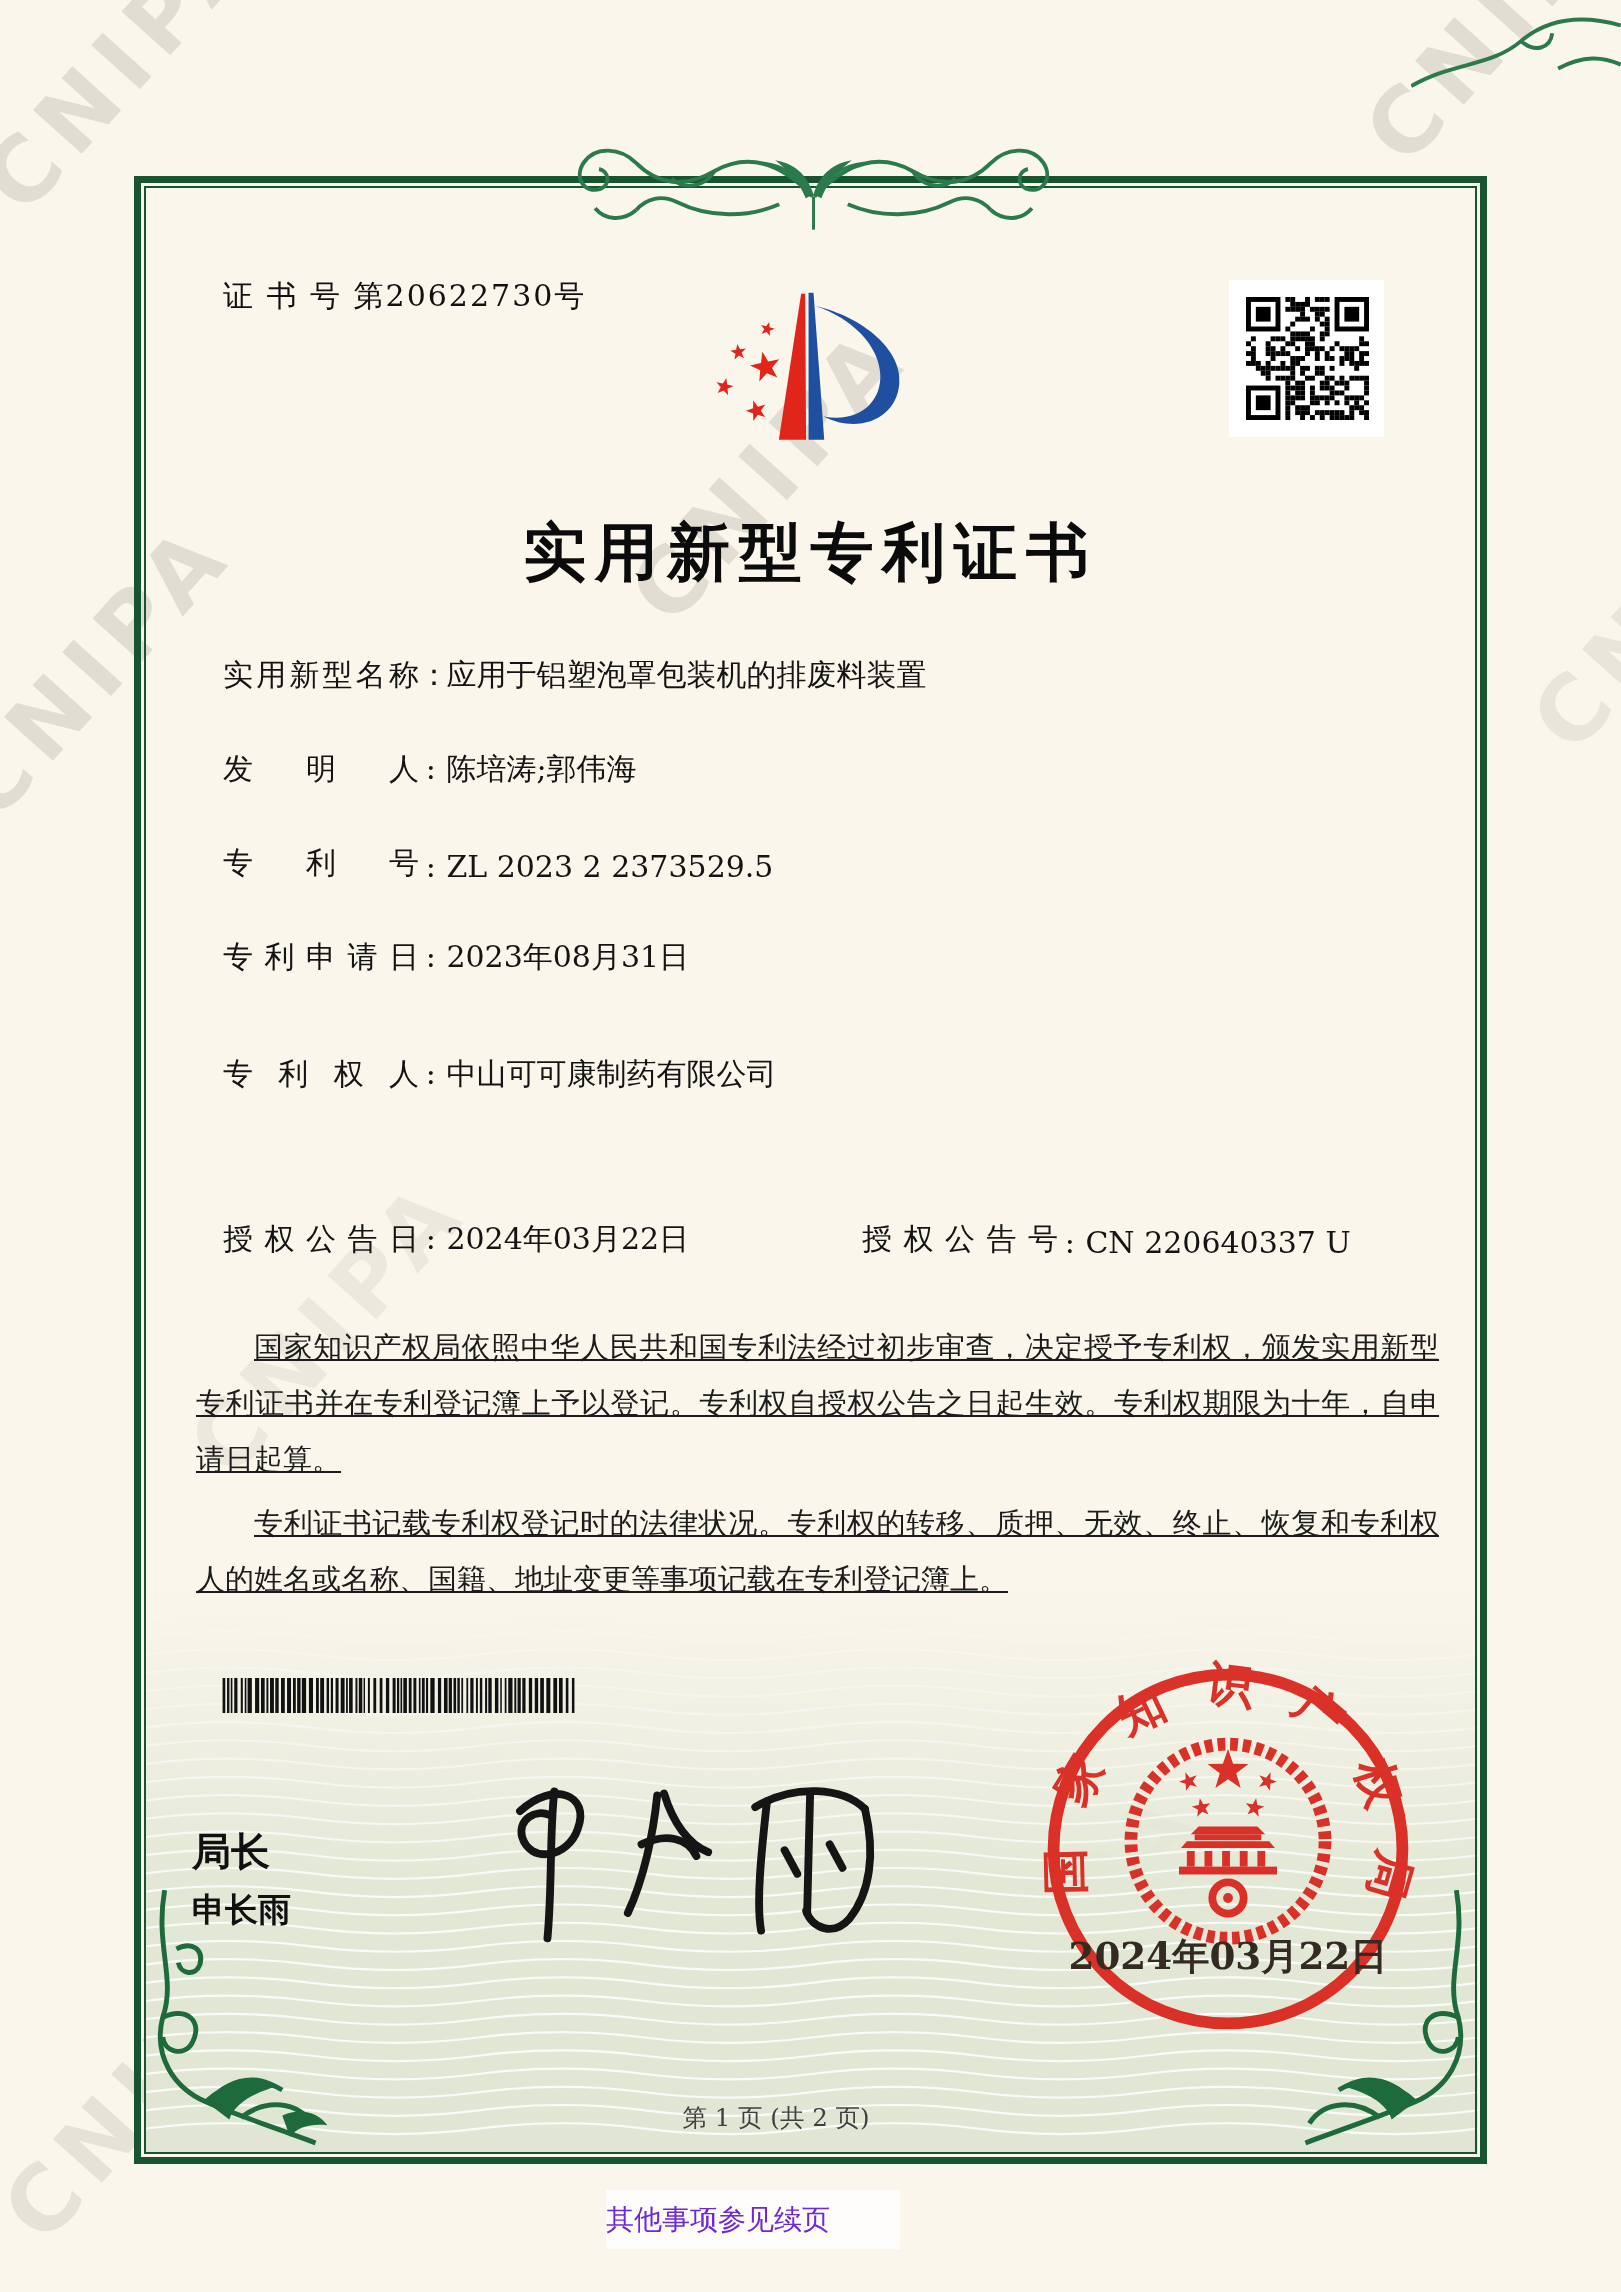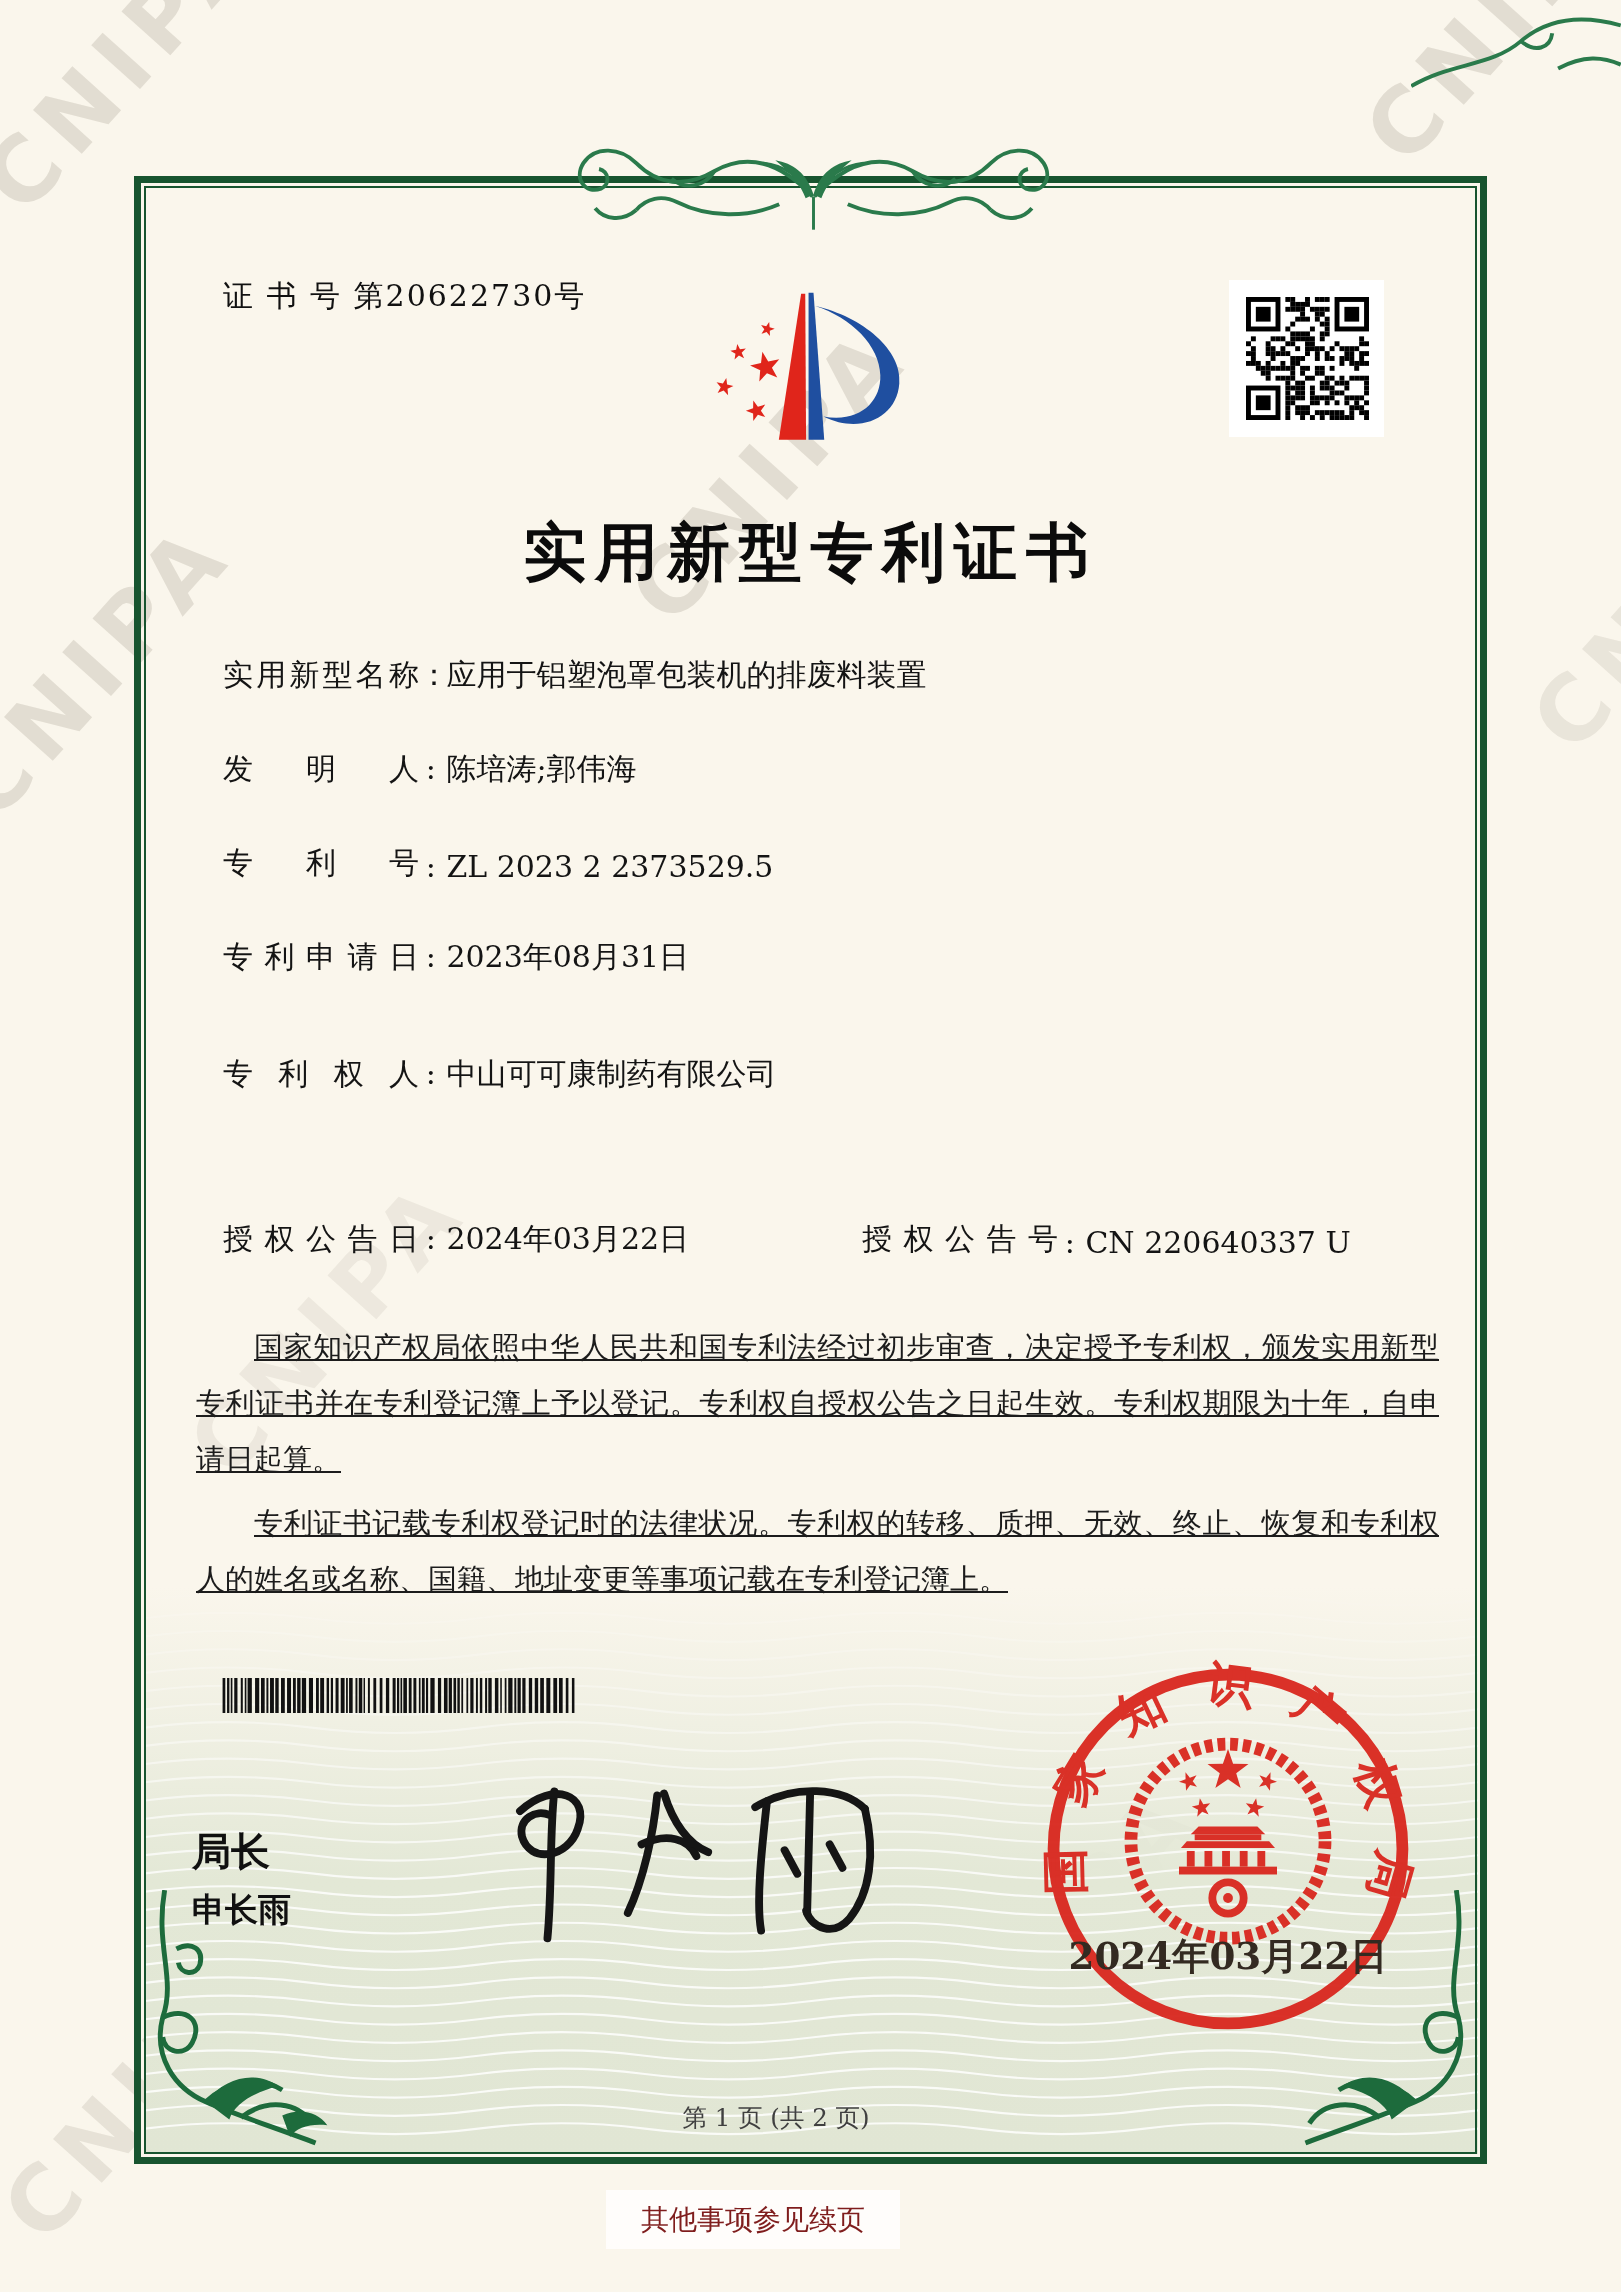--- a/index.html
+++ b/index.html
@@ -36,21 +36,21 @@
                  font-weight:bold;font-size:39px;color:#101010;}
   .officer-name{position:absolute;left:192px;top:1888px;font-family:"DejaVu Sans","Liberation Sans",sans-serif;
                 font-weight:bold;font-size:33px;color:#101010;}
   .sig{position:absolute;left:461px;top:1764px;}
   
   .seal{position:absolute;left:1032px;top:1653px;opacity:.95;}
   .seal text{font-weight:bold;}
   
   .pageinfo{position:absolute;left:83px;top:2101px;width:1386px;text-align:center;font-size:24.5px;color:#404040;}
   .contband{position:absolute;left:606px;top:2190px;width:294px;height:59px;background:#fffdfb;
-            text-align:center;line-height:59px;font-size:28px;color:#7f1d1d;}
+            line-height:59px;font-size:28px;color:#6d28d9;}
   svg{display:block;}
 </style>
 </head>
 <body>
 
 <div class="page">
 
   <div class="wm" style="left:-59px;top:9.8px">CNIPA</div>
   <div class="wm" style="left:1323px;top:-39px">CNIPA</div>
   <div class="wm" style="left:588px;top:421px">CNIPA</div>

